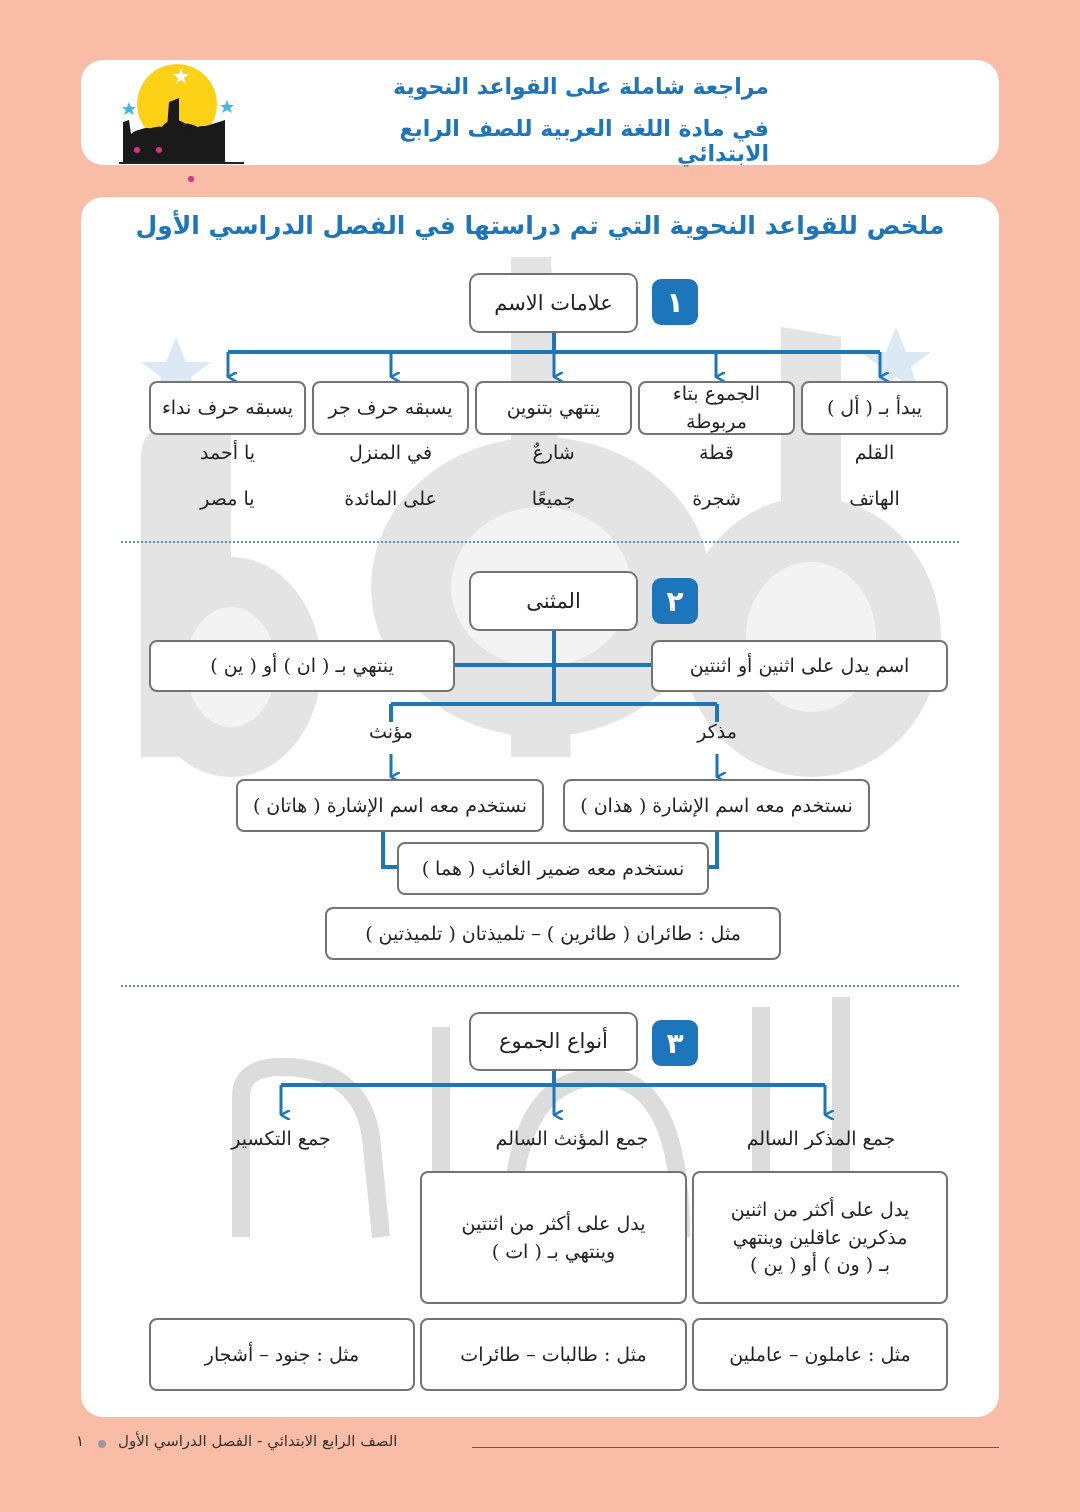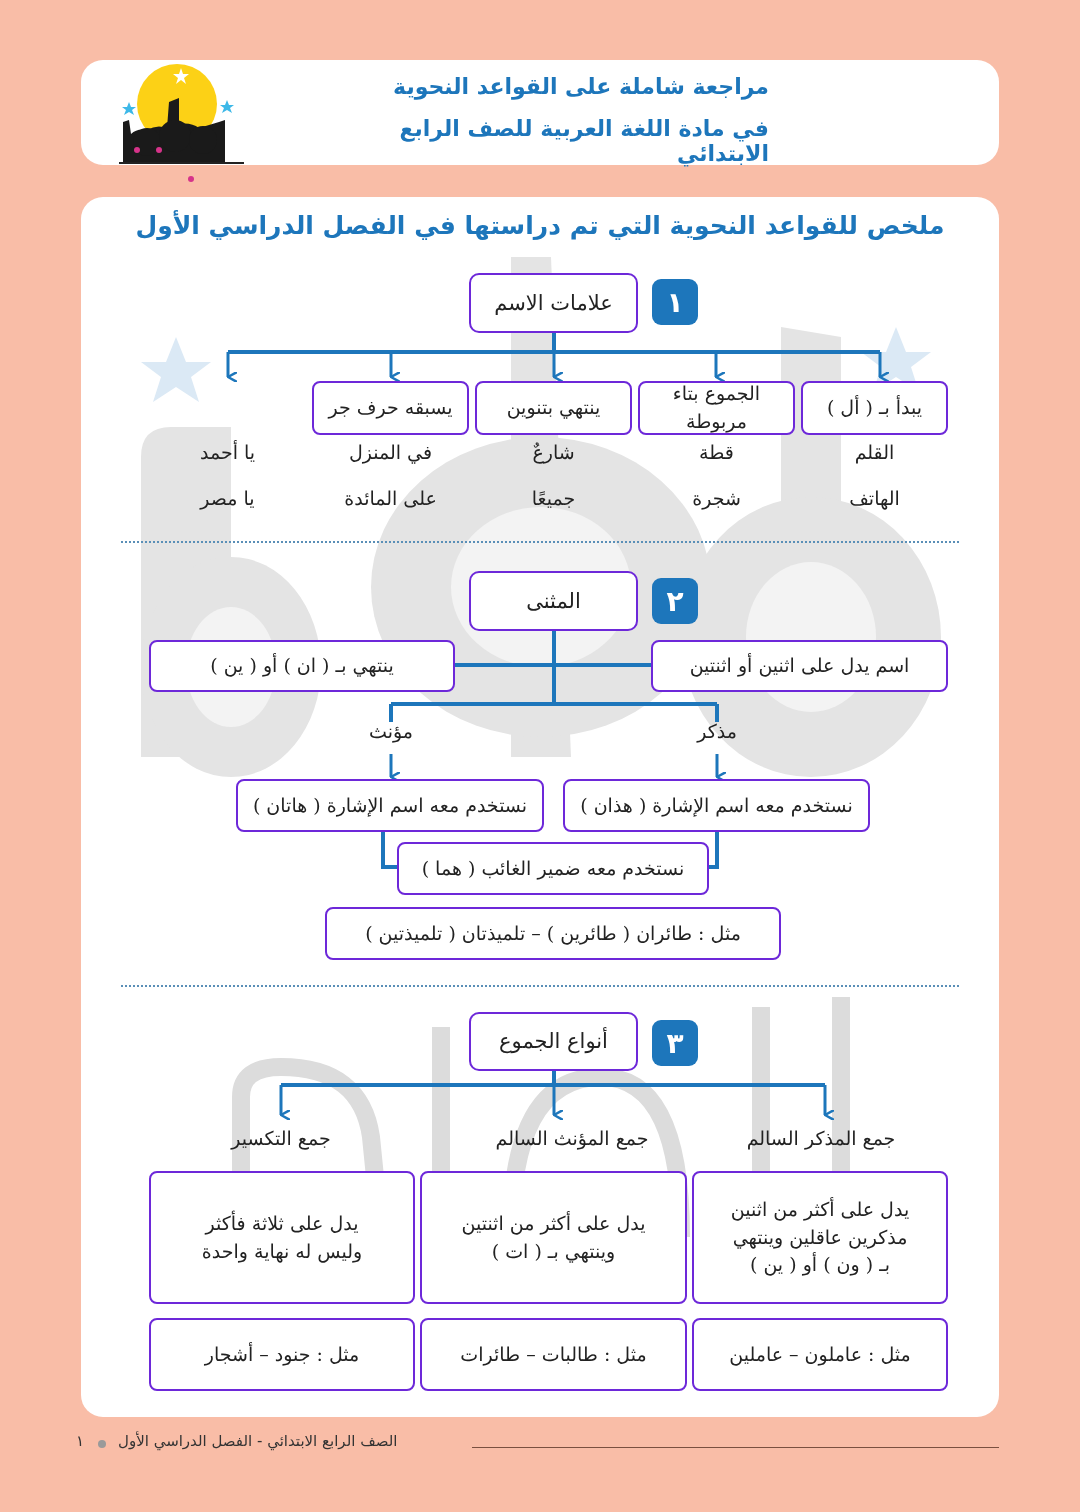--- a/index.html
+++ b/index.html
@@ -21,21 +21,21 @@
   .main-card {
     position:absolute; left:81px; top:197px; width:918px; height:1220px;
     background:#ffffff; border-radius:22px; overflow:hidden;
   }
   .watermark { position:absolute; left:0; top:0; width:918px; height:1220px; }
   .page-title {
     position:absolute; top:14px; left:0; right:0; text-align:center;
     color:#1d76bb; font-family:"DejaVu Sans", sans-serif; font-weight:bold; font-size:25px;
   }
   .box {
-    position:absolute; background:#fff; border:2px solid #6d28d9; border-radius:8px;
+    position:absolute; background:#fff; border:2px solid #737373; border-radius:8px;
     display:flex; align-items:center; justify-content:center; text-align:center;
     color:#222; font-size:19px; line-height:1.45; box-sizing:border-box;
   }
   .box.head { font-size:21px; border-radius:10px; }
   .num {
     position:absolute; width:46px; height:46px; background:#1d76bb; border-radius:9px;
     color:#fff; font-family:"DejaVu Sans", sans-serif; font-weight:bold; font-size:28px;
     display:flex; align-items:center; justify-content:center;
   }
   .lbl { position:absolute; text-align:center; color:#222; font-size:19px; }
@@ -148,20 +148,21 @@
     </g>
   </svg>
 
   <div class="num" style="left:571px; top:82px;">١</div>
   <div class="box head" style="left:388px; top:76px; width:169px; height:60px;">علامات الاسم</div>
 
   <div class="box" style="left:720px; top:184px; width:147px; height:54px;">يبدأ بـ ( أل )</div>
   <div class="box" style="left:557px; top:184px; width:157px; height:54px;">الجموع بتاء مربوطة</div>
   <div class="box" style="left:394px; top:184px; width:157px; height:54px;">ينتهي بتنوين</div>
   <div class="box" style="left:231px; top:184px; width:157px; height:54px;">يسبقه حرف جر</div>
+  <div class="box" style="left:68px; top:184px; width:157px; height:54px;">يسبقه حرف نداء</div>
 
   <div class="lbl" style="left:720px; width:147px; top:244px;">القلم</div>
   <div class="lbl" style="left:720px; width:147px; top:290px;">الهاتف</div>
   <div class="lbl" style="left:557px; width:157px; top:244px;">قطة</div>
   <div class="lbl" style="left:557px; width:157px; top:290px;">شجرة</div>
   <div class="lbl" style="left:394px; width:157px; top:244px;">شارعٌ</div>
   <div class="lbl" style="left:394px; width:157px; top:290px;">جميعًا</div>
   <div class="lbl" style="left:231px; width:157px; top:244px;">في المنزل</div>
   <div class="lbl" style="left:231px; width:157px; top:290px;">على المائدة</div>
   <div class="lbl" style="left:68px; width:157px; top:244px;">يا أحمد</div>
@@ -195,24 +196,20 @@
 
   <div class="box" style="left:611px; top:974px; width:256px; height:133px; flex-direction:column;">
     <span>يدل على أكثر من اثنين</span>
     <span>مذكرين عاقلين وينتهي</span>
     <span>بـ ( ون ) أو ( ين )</span>
   </div>
   <div class="box" style="left:339px; top:974px; width:267px; height:133px; flex-direction:column;">
     <span>يدل على أكثر من اثنتين</span>
     <span>وينتهي بـ ( ات )</span>
   </div>
-  <div class="box" style="left:68px; top:974px; width:266px; height:133px; flex-direction:column;">
-    <span>يدل على ثلاثة فأكثر</span>
-    <span>وليس له نهاية واحدة</span>
-  </div>
 
   <div class="box" style="left:611px; top:1121px; width:256px; height:73px;">مثل : عاملون – عاملين</div>
   <div class="box" style="left:339px; top:1121px; width:267px; height:73px;">مثل : طالبات – طائرات</div>
   <div class="box" style="left:68px; top:1121px; width:266px; height:73px;">مثل : جنود – أشجار</div>
 </div>
 
 <div class="footer-text">الصف الرابع الابتدائي - الفصل الدراسي الأول</div>
 <div class="footer-dot"></div>
 <div class="footer-num">١</div>
 <div class="footer-line"></div>

